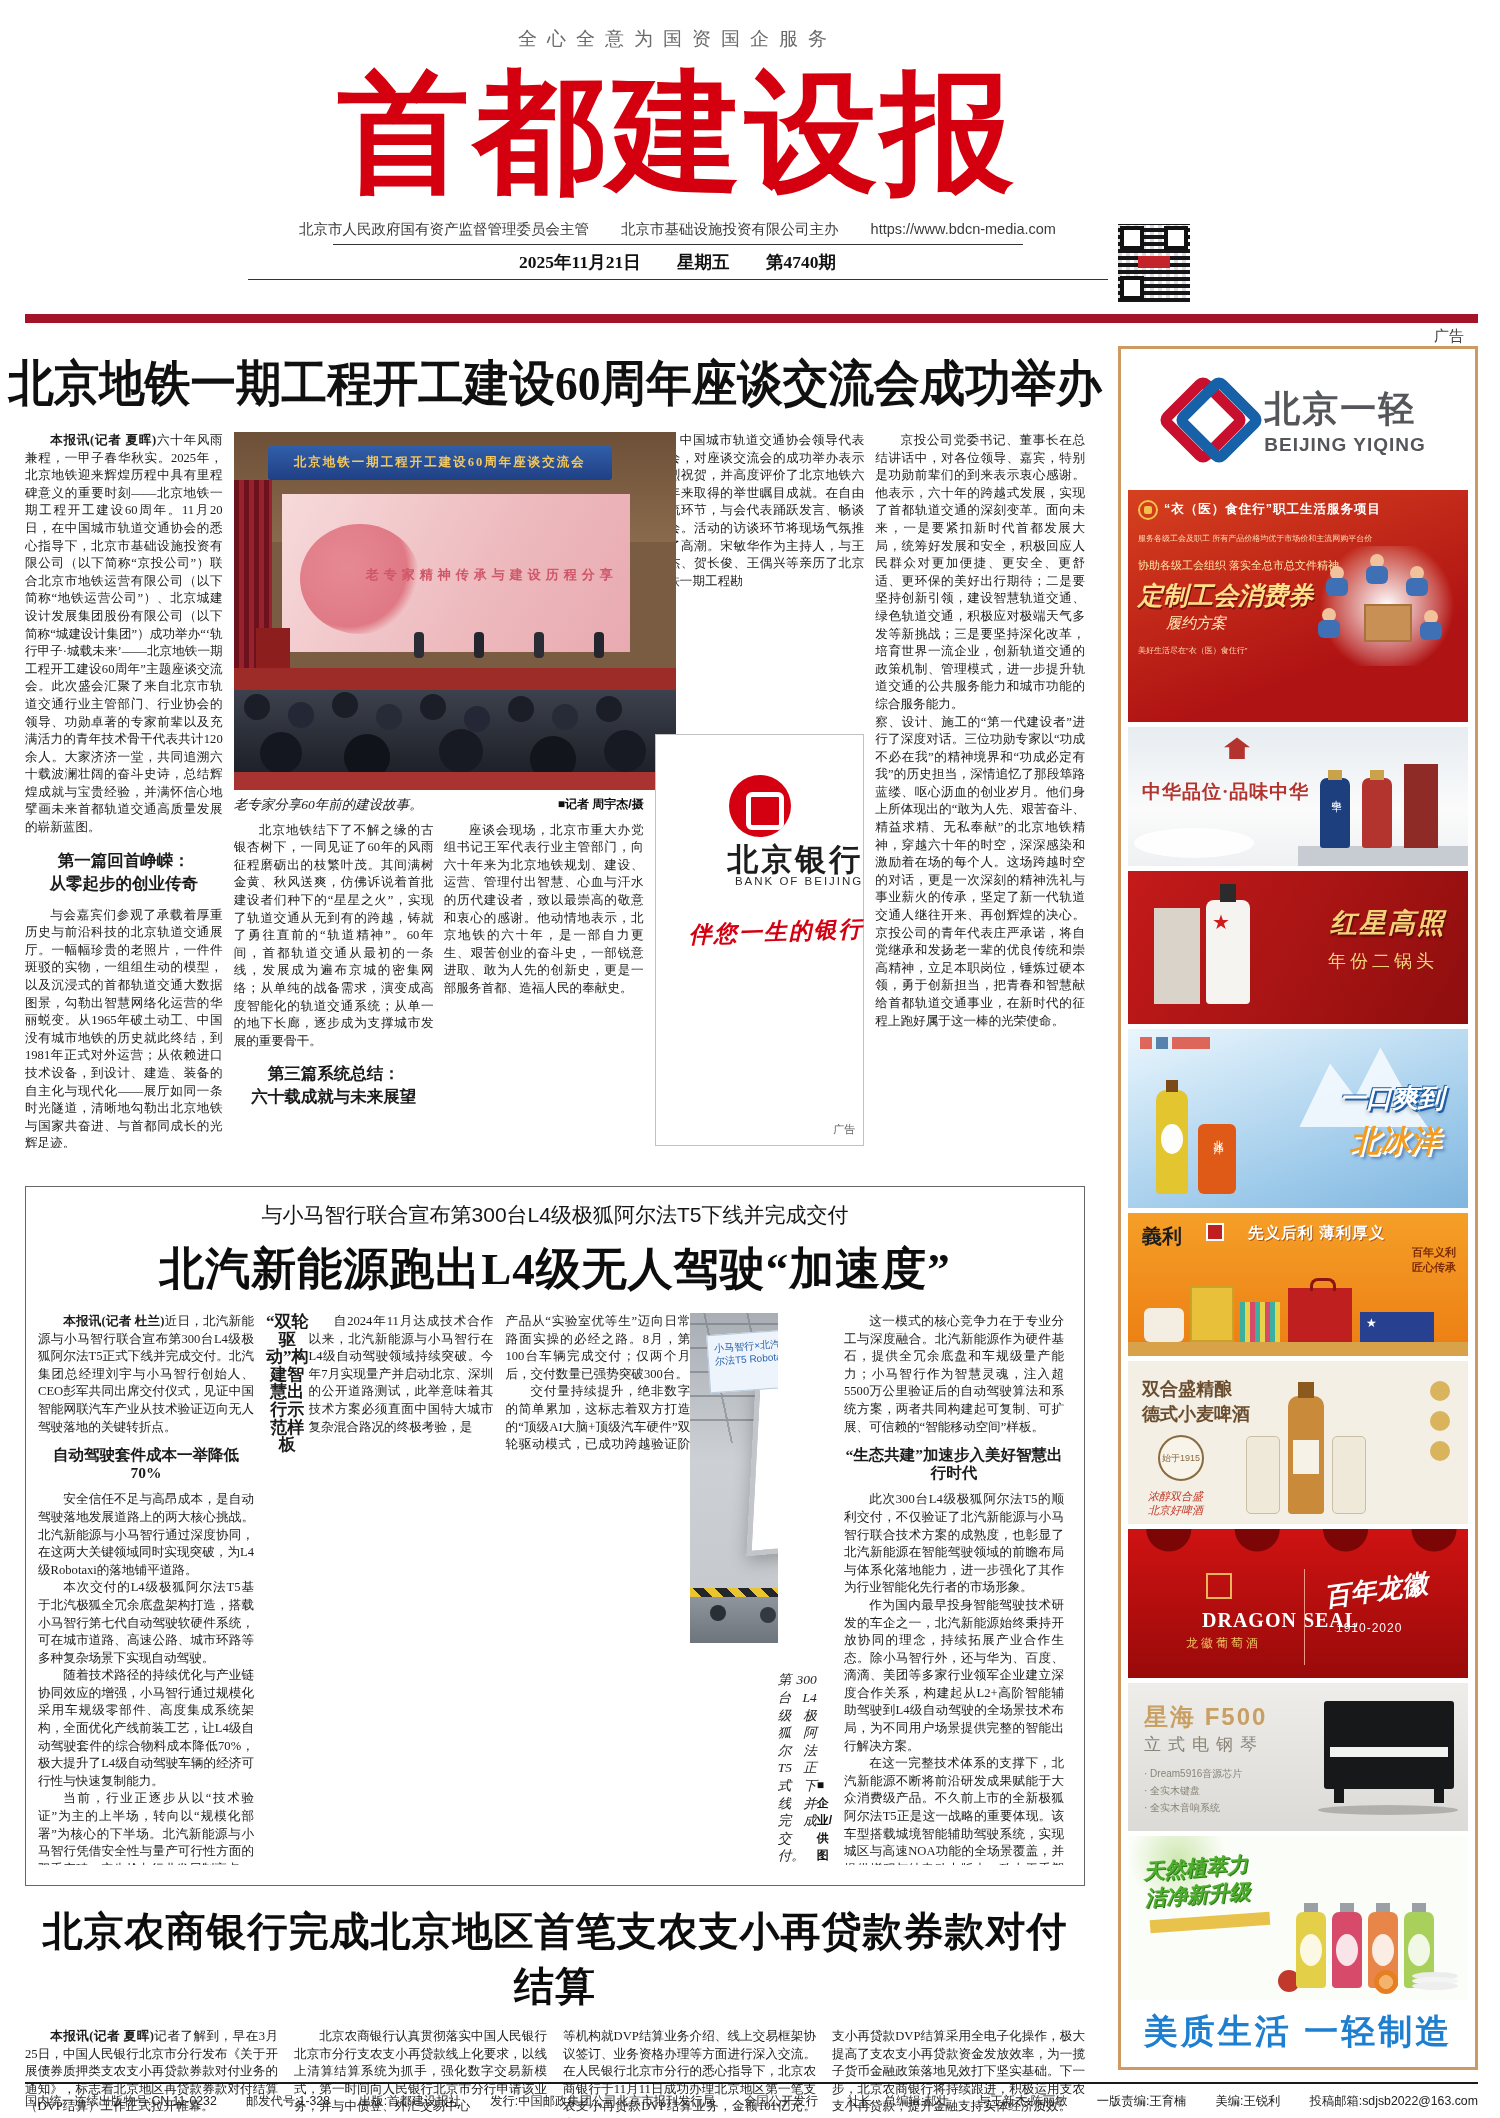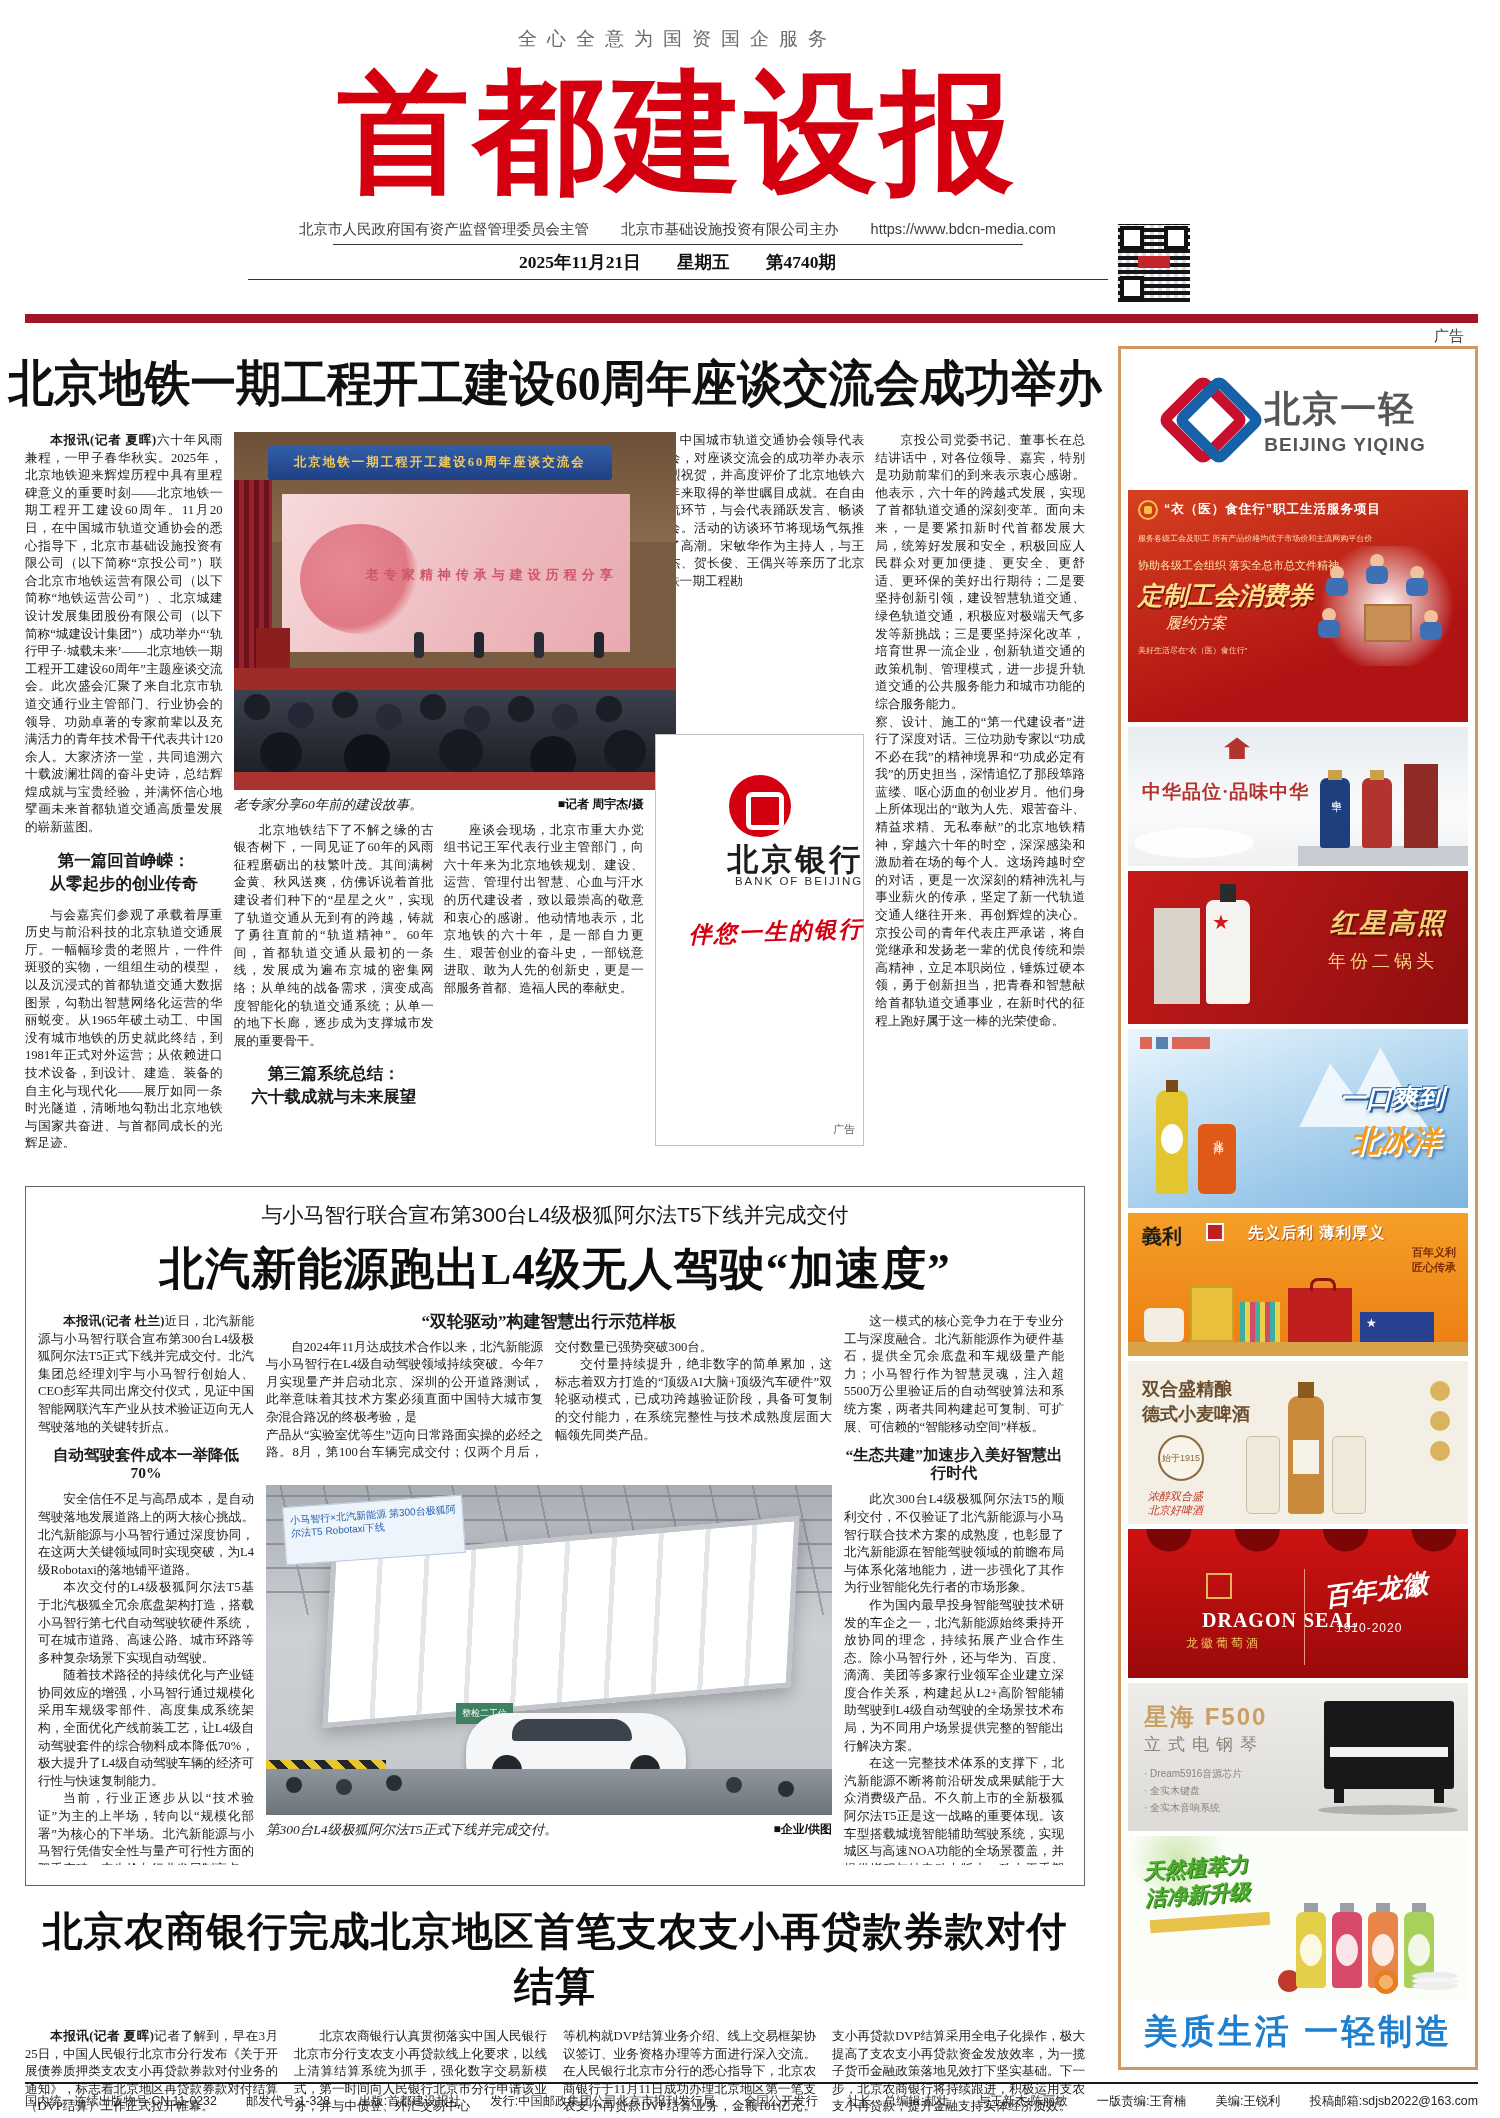--- a/index.html
+++ b/index.html
@@ -93,21 +93,21 @@
   .bob-tag{position:absolute;right:8px;bottom:6px;font-family:"Liberation Sans",sans-serif;font-size:11px;color:#666;}
 
   
   .a2{position:absolute;left:0;top:850px;width:1060px;height:700px;border:1px solid #666;
       padding:10px 12px;}
   .a2-kicker{text-align:center;font-family:"Liberation Sans","DejaVu Sans",sans-serif;
              font-size:21px;color:#141414;margin-top:4px;}
   .a2-head{text-align:center;font-size:45px;font-weight:900;color:#0d0d0d;margin:10px 0 14px;letter-spacing:1px;}
   .a2-row{display:flex;gap:12px;height:552px;}
   .a2-c1{width:216px;}
-  .a2-mid{width:566px;display:flex;flex-direction:column;}
+  .a2-mid{width:566px;display:flex;flex-direction:row;}
   .a2-mid .subhead3{font-weight:bold;font-size:17px;text-align:center;margin:0 0 8px;}
   .a2-intro{column-count:2;column-gap:12px;height:146px;overflow:hidden;}
   .a2-c4{width:220px;}
   .subhead3b{font-weight:bold;font-size:15.5px;text-align:center;margin:10px 0;text-indent:0;}
 
   
   .photo2{position:relative;width:566px;height:330px;overflow:hidden;
           background:linear-gradient(#a9aeb5 0%,#cdd1d5 45%,#c3c7cb 100%);}
   .p2-truss{position:absolute;inset:0 0 auto 0;height:130px;opacity:.55;background:
      repeating-linear-gradient(0deg,transparent 0 22px,#6d727a 22px 24px),

